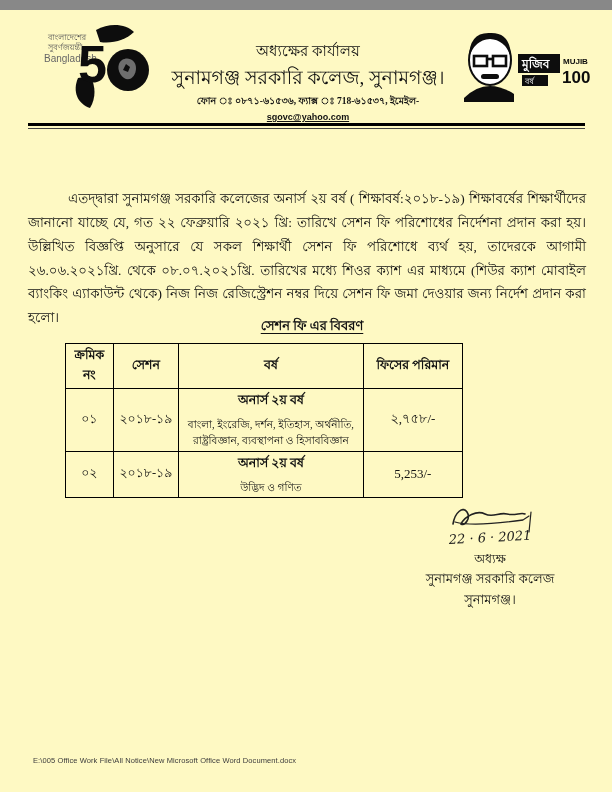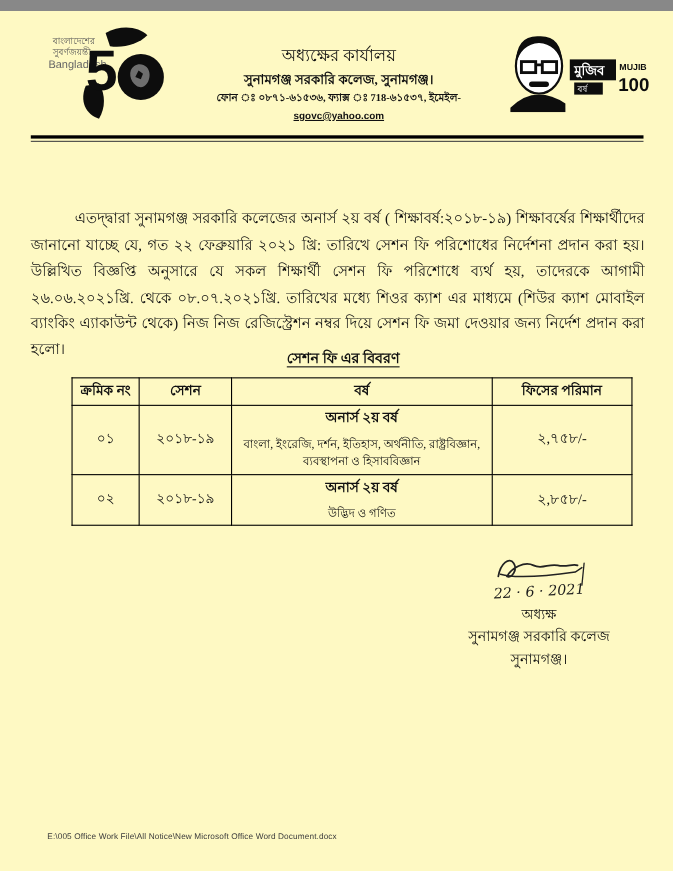--- a/index.html
+++ b/index.html
@@ -16,21 +16,21 @@
   
   .header-row{
     position:absolute; top:8px; left:8px; right:8px;
     display:flex; justify-content:space-between; align-items:flex-start;
   }
   .logo-left{ width:152px; height:92px; }
   .logo-right{ width:148px; height:78px; margin-top:6px; }
   .head-center{ flex:1; text-align:center; padding-top:22px; }
   .gov-line{ font-size:13px; font-weight:bold; line-height:1.5; }
   .office-line{ font-size:15px; font-weight:normal; line-height:1.5; }
-  .college-line{ font-size:12px; font-weight:bold; line-height:1.6;text-align:center; }
+  .college-line{ font-size:19px; font-weight:normal; line-height:1.6;text-align:center; }
   .contact-line{ font-size:9.5px; font-weight:bold; line-height:1.7; }
   .contact-line a{ color:#111; text-decoration:underline; font-family:"Liberation Sans",sans-serif; font-size:9px;}
   .website-line{ font-size:10px; font-weight:bold; }
   .website-line .url{ font-family:"Liberation Sans",sans-serif; font-size:10.5px; }
   .rule-thick{ position:absolute; top:113px; left:28px; right:27px; height:2.5px; background:#000; }
   .rule-thin { position:absolute; top:118px; left:28px; right:27px; height:1px; background:#444; }
   
   .date-line{ position:absolute; top:124px; right:30px; font-size:12.5px; font-weight:bold; }
   .notice-title{
     position:absolute; top:143px; left:0; right:0; text-align:center;
@@ -42,21 +42,21 @@
     font-size:13.4px; line-height:1.78; text-align:justify;
   }
   .body-par::first-letter{ margin-left:0; }
   .indent{ display:inline-block; width:40px; }
   .table-caption{
     position:absolute; top:306px; left:12px; right:0; text-align:center;
     font-size:13px; font-weight:bold; text-decoration:underline; text-underline-offset:3px;
   }
   
   table.fees{
-    position:absolute; top:333px; left:65px; width:510px;
+    position:absolute; top:333px; left:65px; width:398px;
     border-collapse:collapse; table-layout:fixed;
   }
   table.fees th, table.fees td{
     border:1px solid #000; text-align:center; vertical-align:middle; padding:2px 4px;
   }
   table.fees th{ font-size:12.5px; font-weight:bold; height:22px; }
   .col-sl{ width:12%; } .col-session{ width:16.5%; } .col-year{ width:46.5%; } .col-fee{ width:25%; }
   td.cell{ font-size:12.5px; }
   .year-title{ font-size:12.5px; font-weight:bold; margin-bottom:6px; }
   .subjects{ font-size:10.5px; line-height:1.5; }
@@ -66,21 +66,21 @@
   
   .sig-block{
     position:absolute; top:492px; left:382px; width:216px; text-align:center;
   }
   .sig-img{ display:block; margin:0 auto -2px auto; }
   .sig-role{ font-size:12.5px; line-height:1.55; }
   .sig-org{ font-size:13px; line-height:1.55; }
   .sig-place{ font-size:13px; line-height:1.55; }
   
   .footer-path{
-    position:absolute; top:746px; left:43px;
+    position:absolute; top:746px; left:33px;
     font-family:"Liberation Sans","DejaVu Sans",sans-serif;
     font-size:7.5px; color:#3c3c3c; letter-spacing:.1px;
   }
   
   .logo-left text, .logo-right text{ font-family:"Liberation Sans",sans-serif; }
 </style>
 </head>
 <body>
 
 <div class="page">
@@ -156,21 +156,21 @@
         </td>
         <td class="fee-cell">২,৭৫৮/-</td>
       </tr>
       <tr class="row2">
         <td class="cell">০২</td>
         <td class="cell">২০১৮-১৯</td>
         <td>
           <div class="year-title">অনার্স ২য় বর্ষ</div>
           <div class="subjects">উদ্ভিদ ও গণিত</div>
         </td>
-        <td class="fee-cell">২,৮৫৮/-</td>
+        <td class="fee-cell">5,253/-</td>
       </tr>
     </tbody>
   </table>
 
   <div class="sig-block">
     <svg class="sig-img" width="130" height="50" viewBox="0 0 130 50" aria-hidden="true">
       <path d="M28,22 C30,10 38,4 42,10 C46,16 40,24 36,22 C40,14 52,8 60,12 C68,16 74,10 82,12 C90,14 96,10 100,12" fill="none" stroke="#222" stroke-width="1.6" stroke-linecap="round"></path>
       <path d="M30,20 C44,24 70,22 98,18 L104,14" fill="none" stroke="#222" stroke-width="1.3" stroke-linecap="round"></path>
       <path d="M106,10 L104,30" fill="none" stroke="#222" stroke-width="1.2" stroke-linecap="round"></path>
       <text x="24" y="42" font-size="13" font-style="italic" fill="#1c1c1c" transform="rotate(-3 24 42)" font-family="'DejaVu Serif',serif">22 · 6 · 2021</text>

